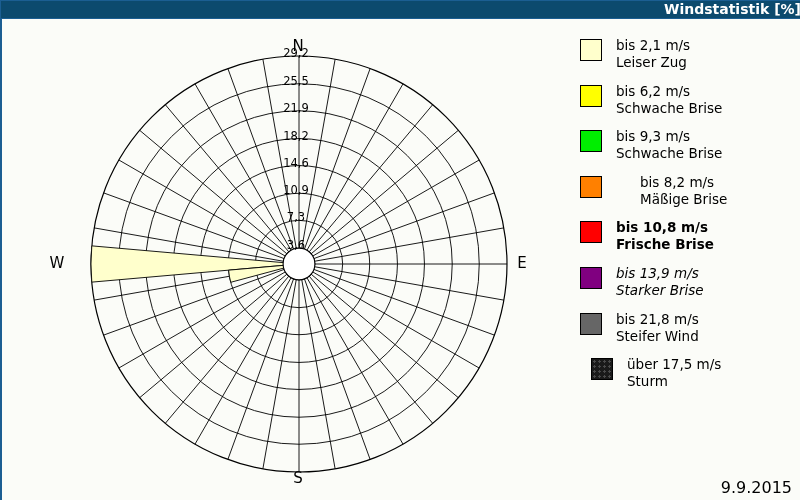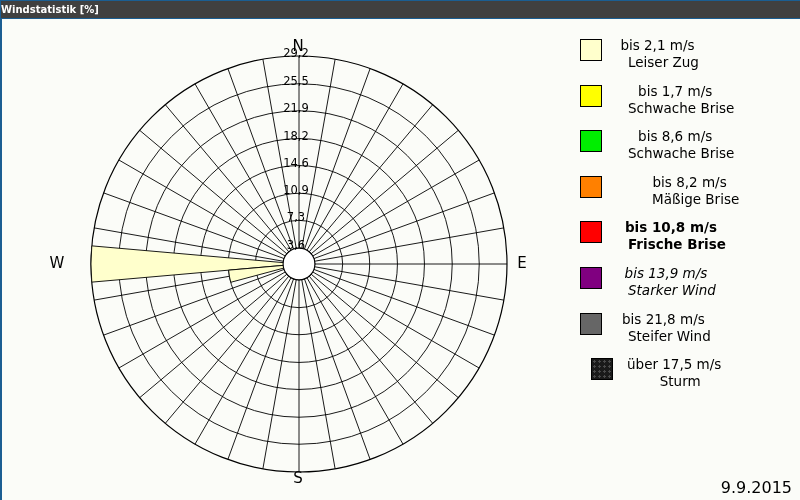--- a/index.html
+++ b/index.html
@@ -4,32 +4,32 @@
 <style>
   html,body{margin:0;padding:0;}
   body{
     width:800px;height:500px;overflow:hidden;
     background:#1b5e92;
     font-family:"DejaVu Sans","Liberation Sans",sans-serif;
   }
   #app{position:relative;width:800px;height:500px;box-sizing:border-box;
        border:1px solid #1b5e92;background:#1b5e92;}
   #titlebar{position:absolute;left:0;top:0;width:800px;height:17px;
-            background:#404040;color:#ffffff;font-size:10px;font-weight:bold;
-            text-align:left;line-height:17px;letter-spacing:0px;}
+            background:#0c4a6e;color:#ffffff;font-size:14px;font-weight:bold;
+            text-align:right;line-height:17px;letter-spacing:0px;}
   #canvas{position:absolute;left:1px;top:18px;width:798px;height:481px;
           background:#fbfcf8;overflow:hidden;}
   #rose{position:absolute;left:0;top:0;width:560px;height:481px;}
   #legend{position:absolute;left:578px;top:18px;width:215px;height:370px;}
   .leg-row{position:absolute;left:0;display:flex;align-items:flex-start;}
   .swatch{width:22px;height:22px;border:1px solid #000;box-sizing:border-box;
           flex:0 0 auto;margin-top:2px;}
   .leg-text{margin-left:14px;font-size:13.5px;color:#000;line-height:17px;
-            white-space:nowrap;text-align:center;}
-  .leg-text .l2{display:block;margin-left:12px;}
+            white-space:nowrap;}
+  .leg-text .l2{display:block;}
   #datestamp{position:absolute;right:8px;bottom:3px;font-size:16px;color:#000;}
   .compass{position:absolute;font-size:15px;color:#000;text-align:center;}
   svg{display:block;}
   text{font-family:"DejaVu Sans","Liberation Sans",sans-serif;}
 </style>
 </head>
 <body>
 
 <div id="app">
 
@@ -112,37 +112,37 @@
       <div class="compass" style="left:25px;top:235px;width:60px;">W</div>
     </div>
 
     <div id="legend">
         <div class="leg-row" style="top: 0px;">
           <div class="swatch" style="background: rgb(255, 255, 204);"></div>
           <div class="leg-text"><span>bis 2,1 m/s</span><span class="l2">Leiser Zug</span></div>
         </div>
         <div class="leg-row" style="top: 45.6px;">
           <div class="swatch" style="background: rgb(255, 255, 0);"></div>
-          <div class="leg-text"><span>bis 1,7 m/s</span><span class="l2">Schwache Brise</span></div>
+          <div class="leg-text"><span>bis 6,2 m/s</span><span class="l2">Schwache Brise</span></div>
         </div>
         <div class="leg-row" style="top: 91.2px;">
           <div class="swatch" style="background: rgb(0, 238, 0);"></div>
-          <div class="leg-text"><span>bis 8,6 m/s</span><span class="l2">Schwache Brise</span></div>
+          <div class="leg-text"><span>bis 9,3 m/s</span><span class="l2">Schwache Brise</span></div>
         </div>
         <div class="leg-row" style="top: 136.8px; gap: 24px;">
           <div class="swatch" style="background: rgb(255, 128, 0);"></div>
           <div class="leg-text"><span>bis 8,2 m/s</span><span class="l2">Mäßige Brise</span></div>
         </div>
         <div class="leg-row" style="top: 182.4px; font-weight: bold;">
           <div class="swatch" style="background: rgb(255, 0, 0);"></div>
           <div class="leg-text"><span>bis 10,8 m/s</span><span class="l2">Frische Brise</span></div>
         </div>
         <div class="leg-row" style="top: 228px; font-style: italic;">
           <div class="swatch" style="background: rgb(128, 0, 128);"></div>
-          <div class="leg-text"><span>bis 13,9 m/s</span><span class="l2">Starker Wind</span></div>
+          <div class="leg-text"><span>bis 13,9 m/s</span><span class="l2">Starker Brise</span></div>
         </div>
         <div class="leg-row" style="top: 273.6px;">
           <div class="swatch" style="background: rgb(102, 102, 102);"></div>
           <div class="leg-text"><span>bis 21,8 m/s</span><span class="l2">Steifer Wind</span></div>
         </div>
         <div class="leg-row" style="top: 319.2px; padding-left: 11px;">
           <div class="swatch" style="background: radial-gradient(rgb(74, 74, 74) 1px, transparent 1.2px) 0% 0% / 5px 5px rgb(26, 26, 26);"></div>
           <div class="leg-text"><span>über 17,5 m/s</span><span class="l2">Sturm</span></div>
         </div>
       </div>

